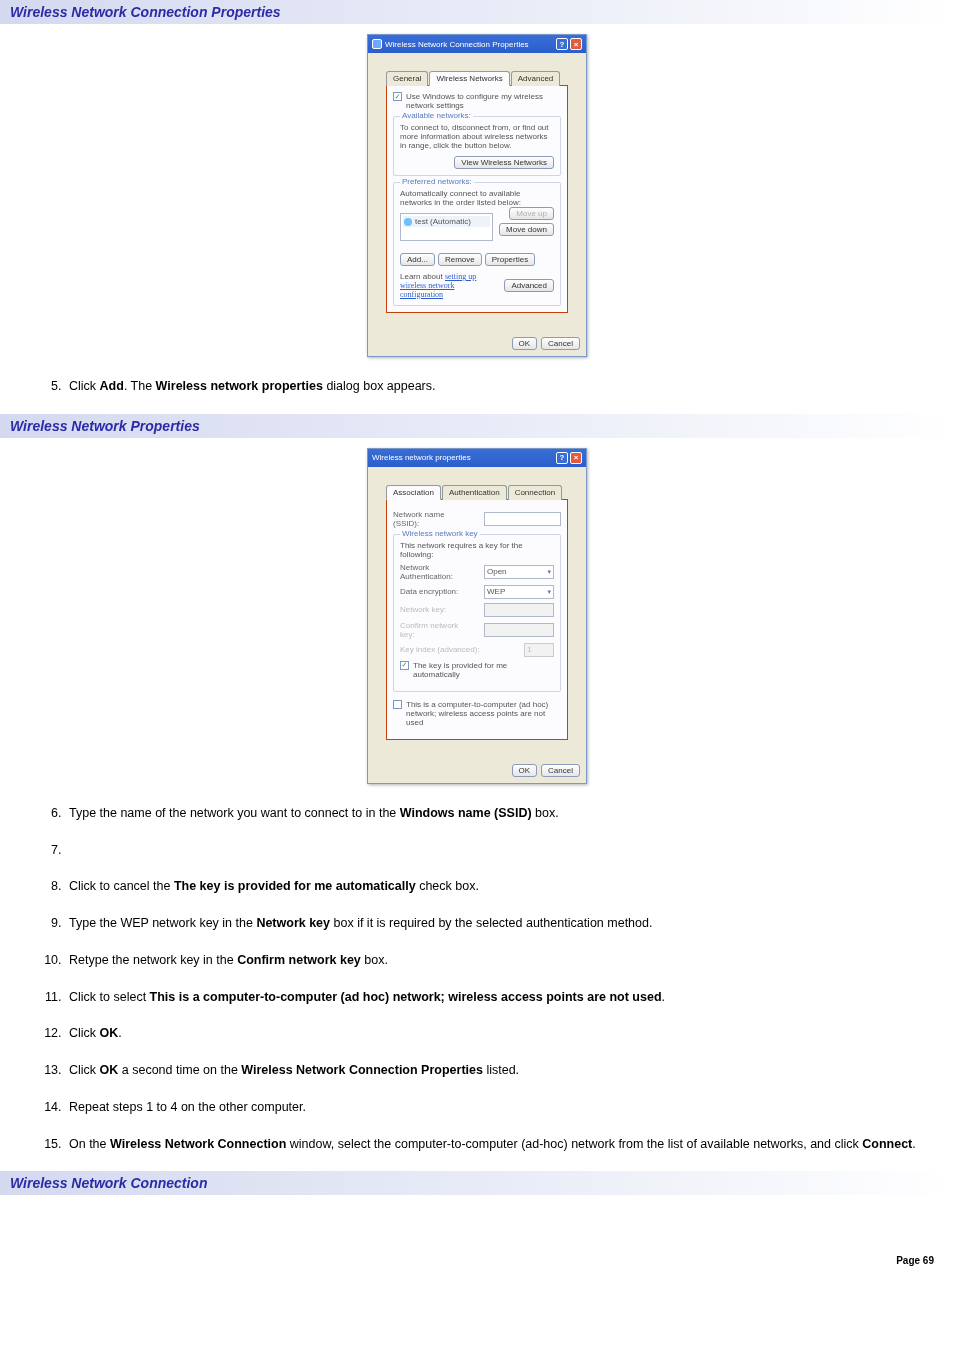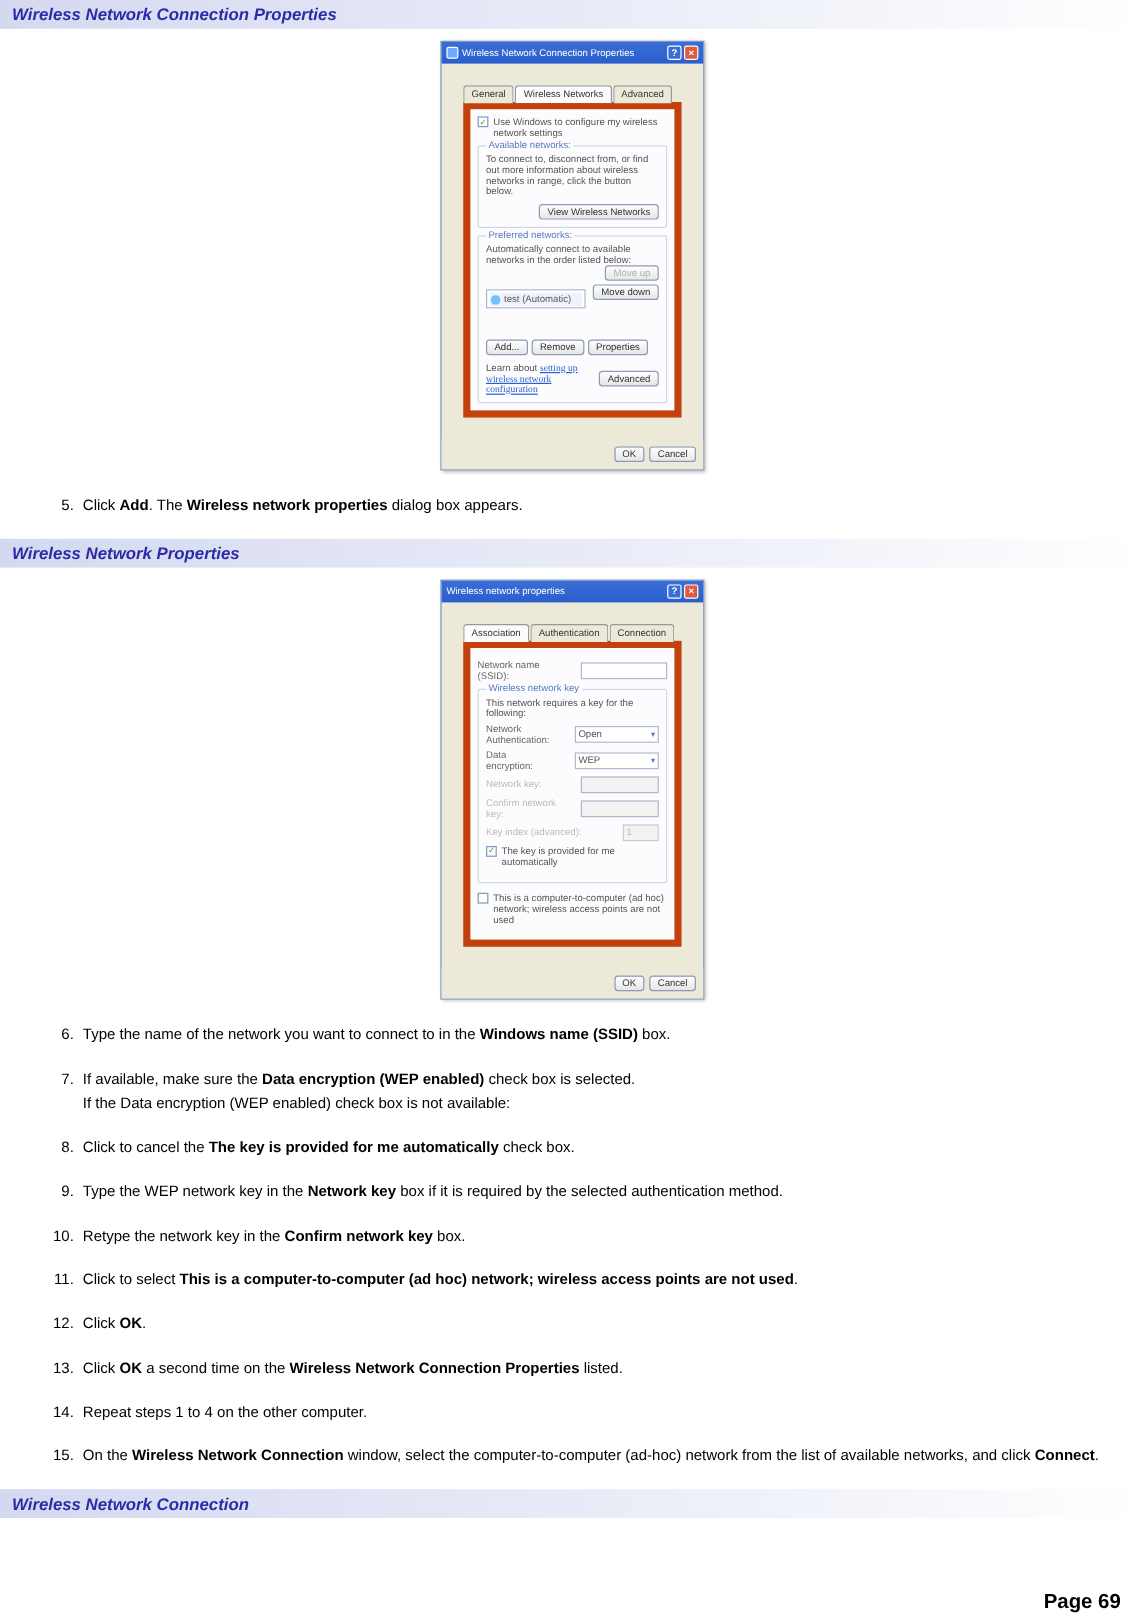--- a/index.html
+++ b/index.html
@@ -58,21 +58,21 @@
       border-radius: 3px 3px 0 0;
       color:#333;
     }
     .xp-tab.active {
       background:#fcfcfe;
       position:relative;
       z-index:2;
       border-bottom:1px solid #fcfcfe;
     }
     .xp-tabpanel {
-      border:6px solid #c2410c;
+      border:1px solid #c2410c;
       background:#fcfcfe;
       padding:6px;
       font-size:8px;
       color:#555;
     }
     .xp-check-row { display:flex; align-items:flex-start; gap:4px; margin-bottom:6px; }
     .xp-checkbox { width:9px; height:9px; border:1px solid #7a98c8; background:#fff; display:flex; align-items:center; justify-content:center; font-size:7px; color:#4a8a2a; flex:none;}
     .xp-group {
       border:1px solid #cfd6e8;
       border-radius:2px;
@@ -87,22 +87,22 @@
       border:1px solid #8a9ab8;
       background:linear-gradient(to bottom,#fefefe,#e6e6e6);
       border-radius:3px;
       color:#333;
       display:inline-block;
     }
     .xp-btn.disabled { color:#b0b0b0; }
     .xp-listbox {
       border:1px solid #b0b8cc;
       background:#fff;
-      height:16px;
-      margin:20px 0;
+      height:28px;
+      margin:6px 0;
       padding:2px;
       font-size:8px;
       color:#555;
     }
     .xp-list-item { display:flex; align-items:center; gap:3px; background:#eef2fb; padding:1px; }
     .xp-wifi-icon { width:8px; height:8px; background:#6fc0ff; border-radius:50%; flex:none; }
     .xp-bottom-buttons { display:flex; justify-content:flex-end; gap:4px; padding:6px; background:#ece9d8; }
     .xp-link { color:#2a5ecd; text-decoration:underline; cursor:pointer;font-family:Liberation Serif, serif; }
     .xp-form-row { display:flex; align-items:center; gap:20px; margin:4px 0; }
     .xp-label { flex:1; font-size:8px; color:#666; }
@@ -143,21 +143,21 @@
       padding-left: 30px;
       margin-top: 14px;
     }
     ol.sub-list > li {
       margin-bottom: 14px;
     }
     .li-text { padding-left: 4px; }
     .sub-note { margin-top:2px; padding-left:4px; }
     .page-footer {
       text-align: right;
-      font-size: 17px;
+      font-size: 10px;
       font-weight: bold;
       padding: 20px 20px 10px 0;
       margin-top: 40px;
     }
     .btn-row { display:flex; gap:3px; margin-top:6px;}
     .btn-row.right { justify-content:flex-end; }
     .sidebtns { display:flex; flex-direction:column; gap:3px; align-items:flex-end; }
     .flexrow { display:flex; gap:6px; align-items:flex-start; }
   </style>
 </head>
@@ -310,24 +310,21 @@
       <div class="xp-btn">Cancel</div>
     </div>
   </div>
 </div>
 
 <ol class="main-list" start="6">
   <li><span class="li-text">
     <span>Type the name of the network you want to connect to in the </span><b>Windows name (SSID)</b><span> box.</span>
   </span></li>
 
-  <li><span class="li-text">
-    <span>If available, make sure the </span><b>Data encryption (WEP enabled)</b><span> check box is selected.</span>
-    <div class="sub-note">If the Data encryption (WEP enabled) check box is not available:</div>
-    </span>
+  <li>
   </li>
 
   <li><span class="li-text">
     <span>Click to cancel the </span><b>The key is provided for me automatically</b><span> check box.</span>
   </span></li>
 
   <li><span class="li-text">
     <span>Type the WEP network key in the </span><b>Network key</b><span> box if it is required by the selected authentication method.</span>
   </span></li>
 

